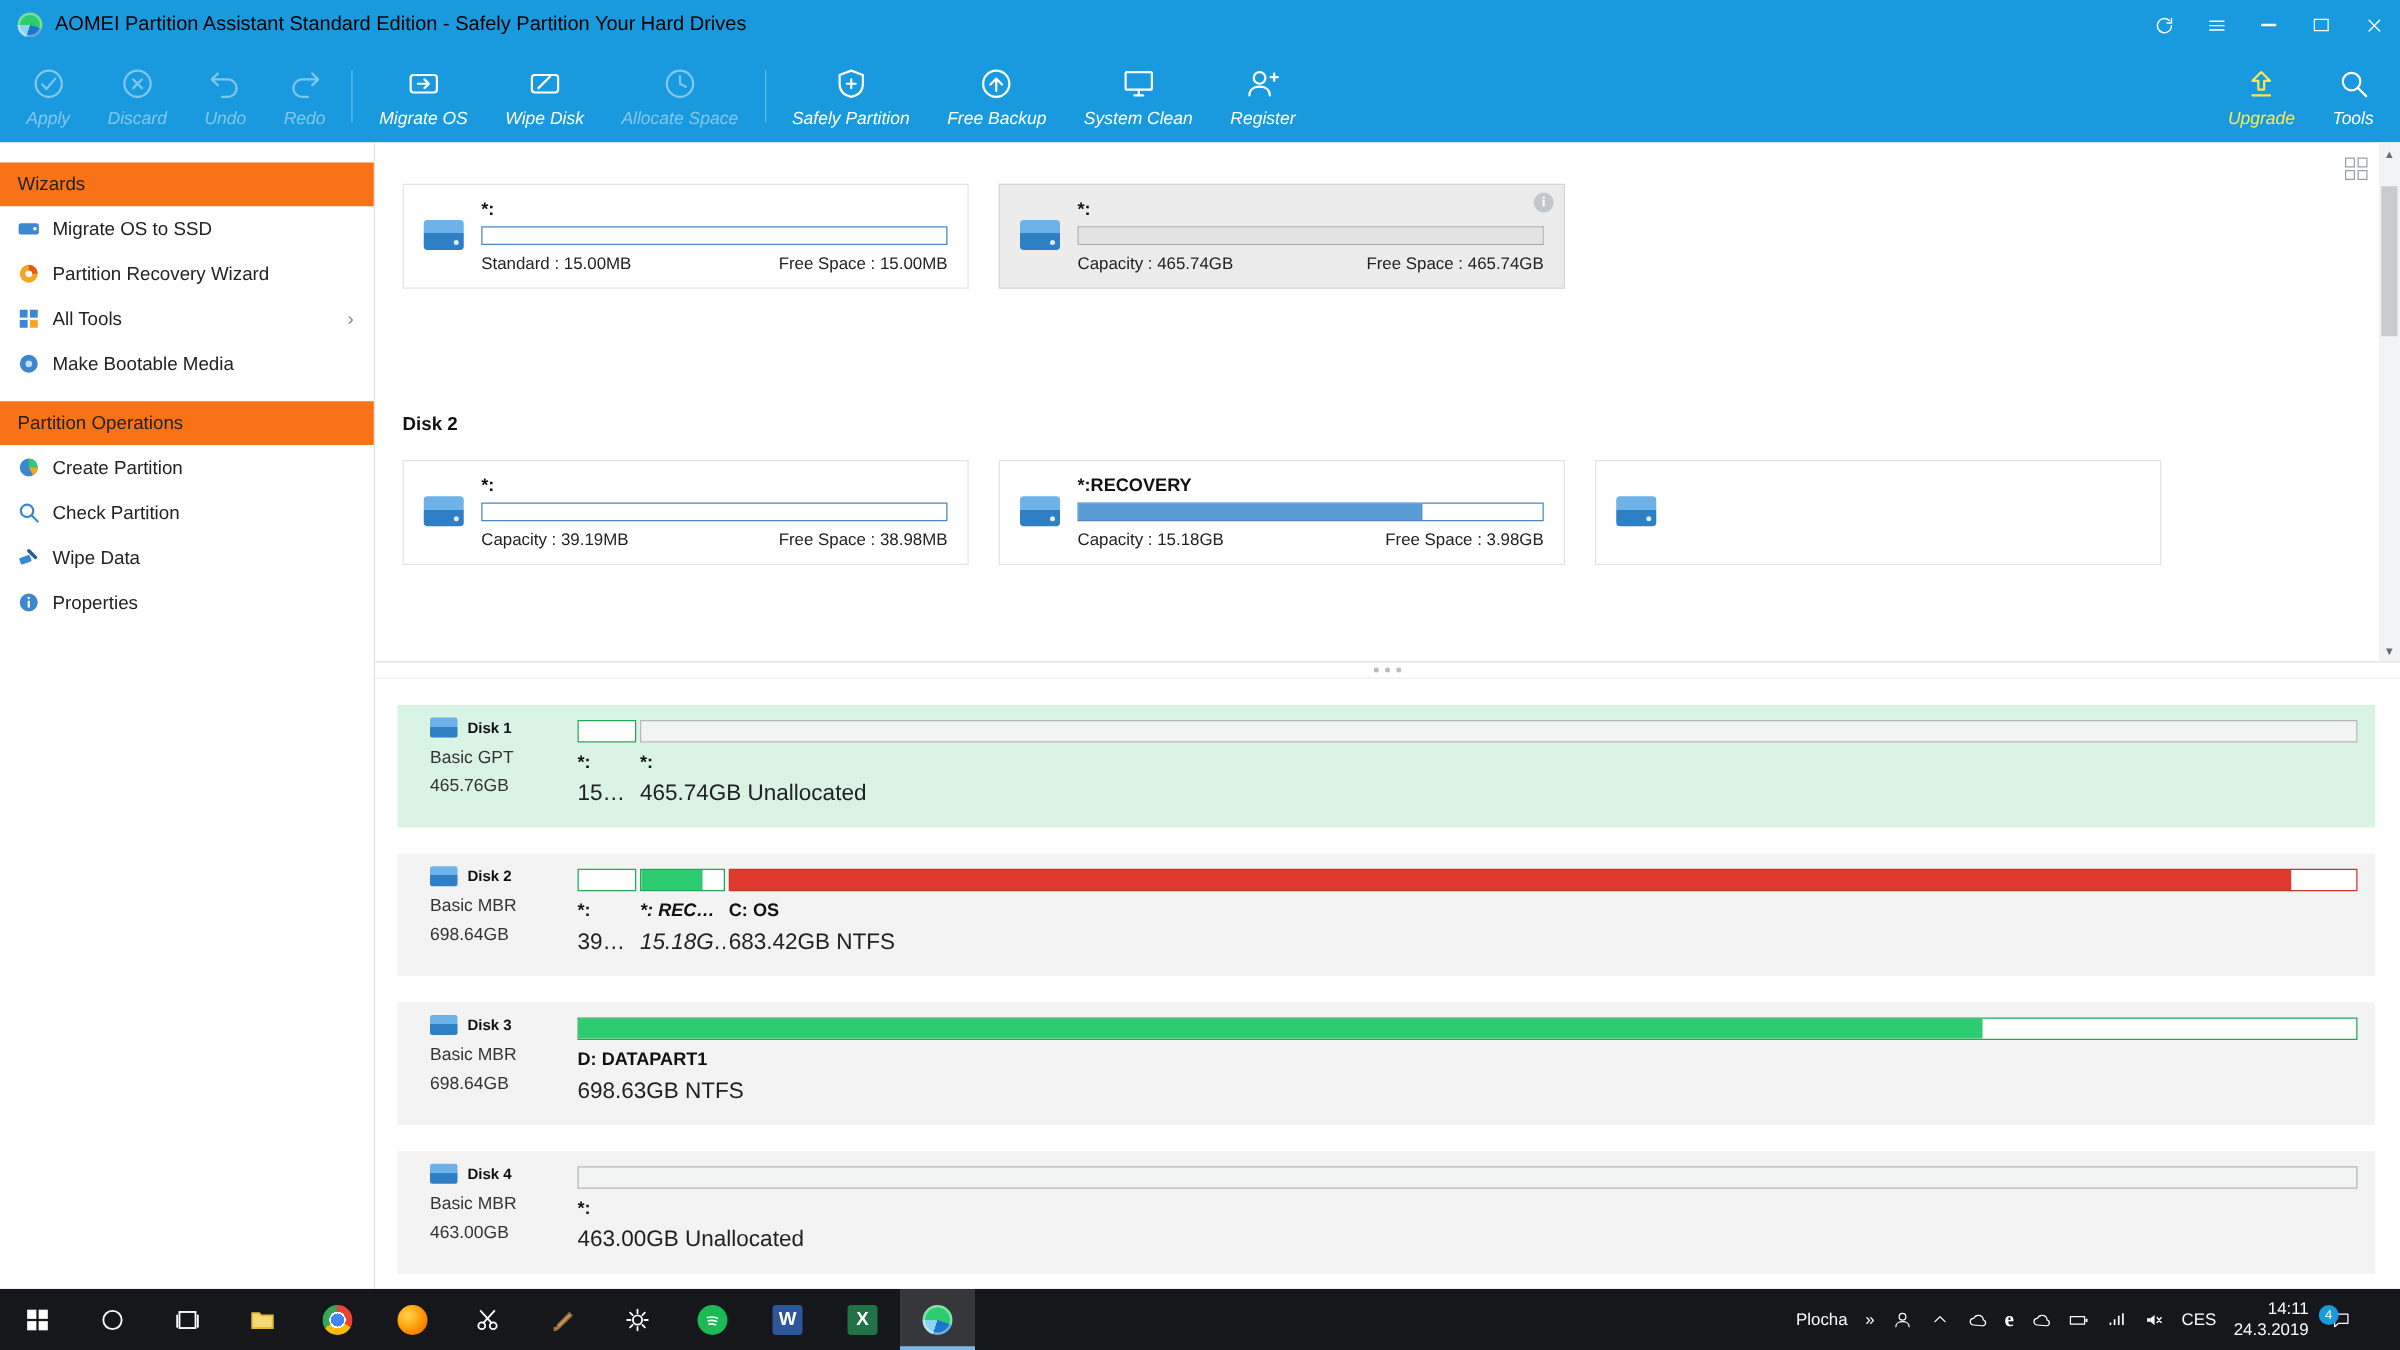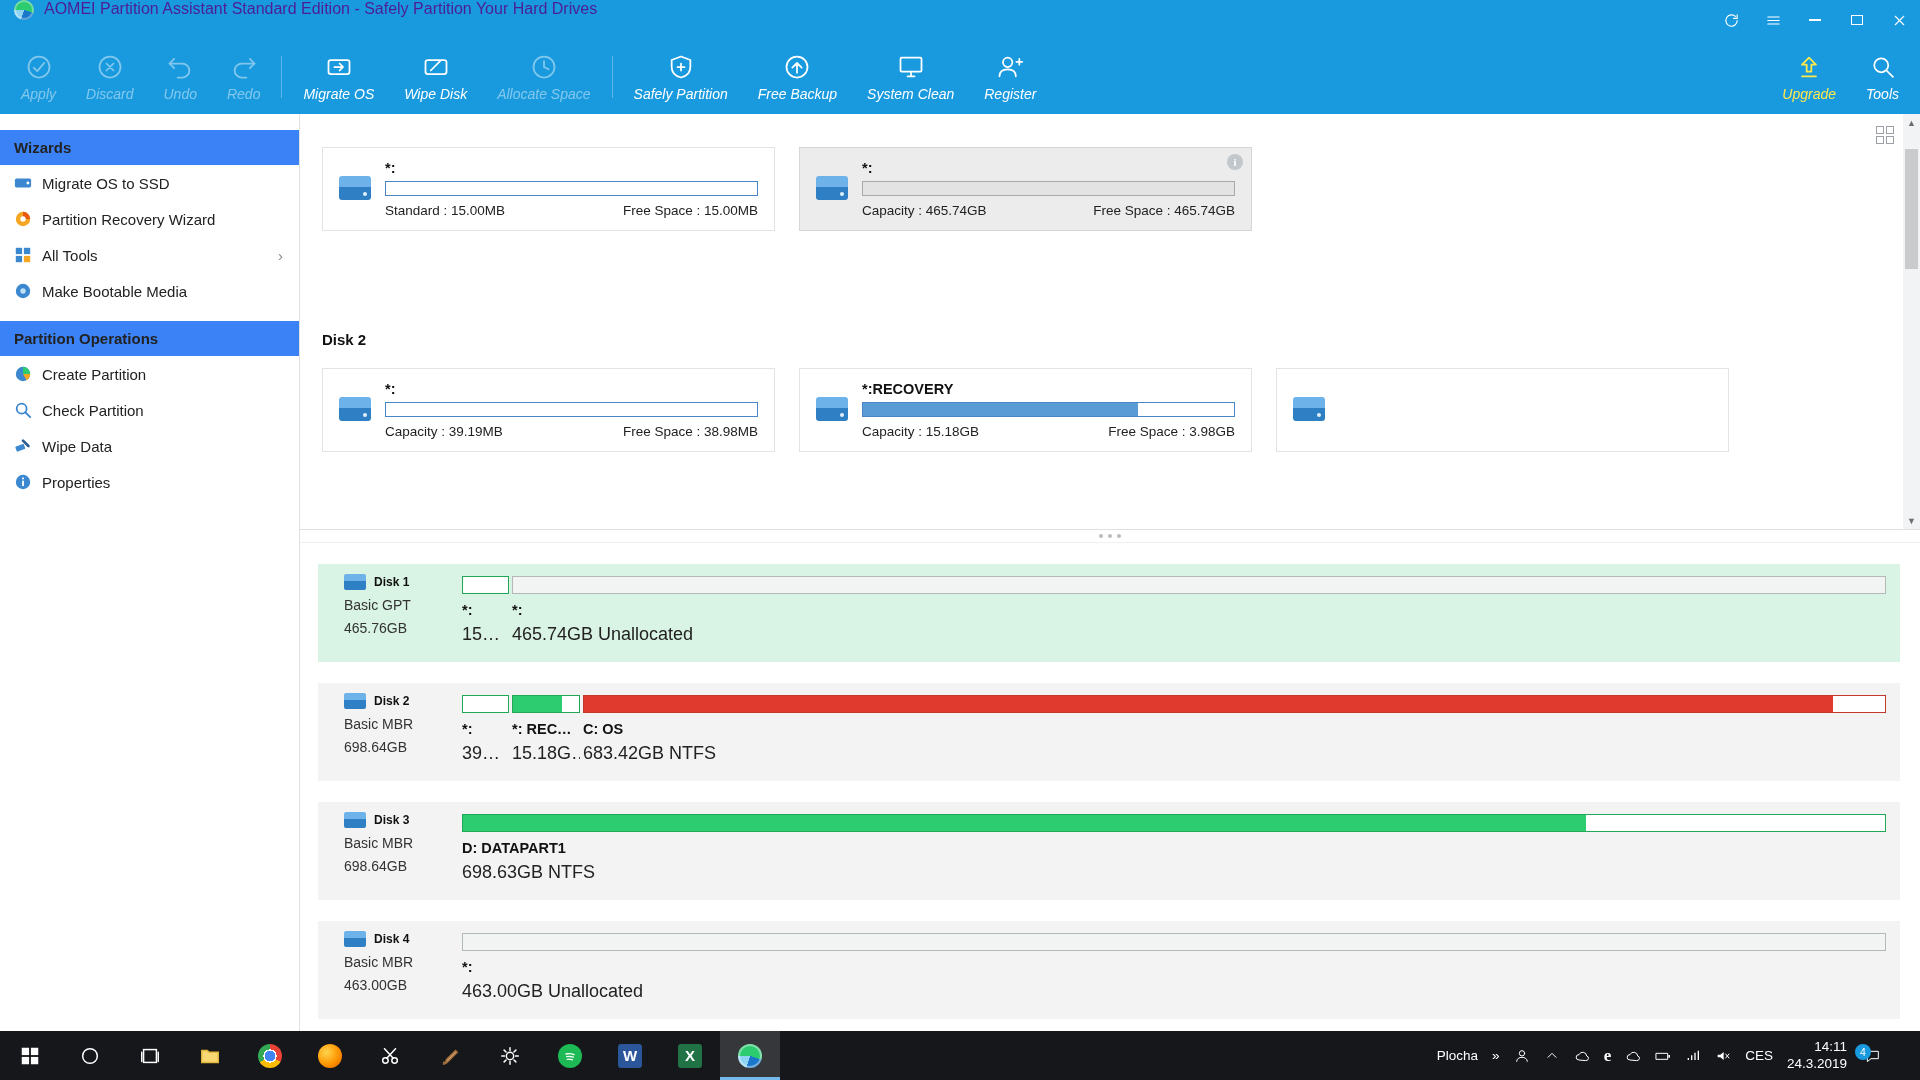--- a/index.html
+++ b/index.html
@@ -1,20 +1,20 @@
 <!DOCTYPE html>
 <html><head>
 <meta charset="utf-8">
 <style>
   * { margin:0; padding:0; box-sizing:border-box; }
   html,body { width:1920px; height:1080px; overflow:hidden; }
   body { font-family:"Liberation Sans", sans-serif; font-size:14px; color:#333; background:#fff; }
 
   
-  .titlebar { height:40px; background:#1a9ade; display:flex; align-items:flex-start; color:#4c1d95; padding-left:14px; }
+  .titlebar { height:40px; background:#1a9ade; display:flex; align-items:center; color:#000000; padding-left:14px; }
   .app-logo { width:20px; height:20px; border-radius:50%; margin-right:10px; flex:0 0 auto;
     background:conic-gradient(#2ecc71 0 30%, #1a77c9 0 55%, #8ed3f2 0 75%, #2ecc71 0 100%);
     box-shadow:inset 0 0 0 2px rgba(255,255,255,.35); }
   .win-title { font-size:16px; }
   .titlebar .spacer { flex:1; }
   .tb-ctrl { width:42px; height:40px; display:flex; align-items:center; justify-content:center; cursor:default; }
   .tb-ctrl svg { width:17px; height:17px; stroke:#fff; fill:none; stroke-width:1.6; stroke-linecap:round; }
   .min-glyph { width:12px; height:2px; background:#fff; }
   .max-glyph { width:12px; height:10px; border:1.5px solid #fff; }
 
@@ -27,21 +27,21 @@
   .tbtn.upgrade { color:#ffe94a; }
   .tbtn.upgrade svg { stroke:#ffe94a; }
   .tb-sep { width:1px; background:rgba(255,255,255,.3); margin:16px 6px; }
   .toolbar .spacer { flex:1; }
 
   
   .content { display:flex; height:917px; }
 
   
   .sidebar { width:300px; border-right:1px solid #e0e0e0; background:#fff; padding-top:16px; flex:0 0 auto; }
-  .side-header { background:#3b82f6; font-weight:bold; font-size:15px; color:#222; padding:9px 14px; }
+  .side-header { background:#f97316; font-weight:normal; font-size:15px; color:#222; padding:9px 14px; }
   .side-item { display:flex; align-items:center; gap:10px; padding:9px 14px; font-size:15px; color:#222;
     cursor:pointer; position:relative; }
   .side-item svg { width:18px; height:18px; flex:0 0 auto; }
   .side-arrow { position:absolute; right:16px; color:#888; font-size:15px; }
   .side-gap { height:12px; }
 
   
   .main { flex:1; display:flex; flex-direction:column; background:#fff; min-width:0; }
 
   
@@ -89,21 +89,21 @@
   .lower { flex:1; padding:21px 20px 0 18px; overflow:hidden; }
   .disk-row { display:flex; background:#f3f3f3; height:98px; margin-bottom:21px; padding:10px 14px 0 26px; cursor:pointer; }
   .disk-row.selected { background:#d9f3e4; }
   .disk-info { width:118px; flex:0 0 auto; }
   .disk-title { display:flex; align-items:center; gap:8px; font-weight:bold; font-size:12px; color:#111; }
   .disk-ic { width:22px; height:16px; border-radius:2px; background:linear-gradient(180deg,#6db2e8 0 45%, #2f7fc4 45% 100%); }
   .disk-sub { color:#333; font-size:14px; margin-top:7px; margin-left:0; }
   .parts { flex:1; display:flex; gap:3px; min-width:0; }
   .part { display:flex; flex-direction:column; min-width:0; }
   .part.w-sm { width:47px; flex:0 0 auto; }
-  .part.w-md { width:68px; flex:0 0 auto; }
+  .part.w-md { width:68px; flex:0 0 auto;font-style:italic; }
   .part.grow { flex:1; }
   .pbar { height:18px; border:1px solid #21a857; background:#fff; position:relative; overflow:hidden; margin-top:2px; }
   .pbar .fill { position:absolute; top:0; left:0; bottom:0; background:#2ecc71; }
   .pbar.red { border-color:#c0392b; } .pbar.red .fill { background:#e0392e; }
   .pbar.unalloc { border-color:#b3b9b6; background:#f2f4f3; }
   .p-l1 { font-weight:bold; font-size:14.5px; color:#111; margin-top:8px; white-space:nowrap; overflow:hidden; }
   .p-l2 { font-size:18px; color:#222; margin-top:6px; white-space:nowrap; overflow:hidden; }
 
   
   .taskbar { height:49px; background:#15171b; display:flex; align-items:stretch; color:#fff; }

